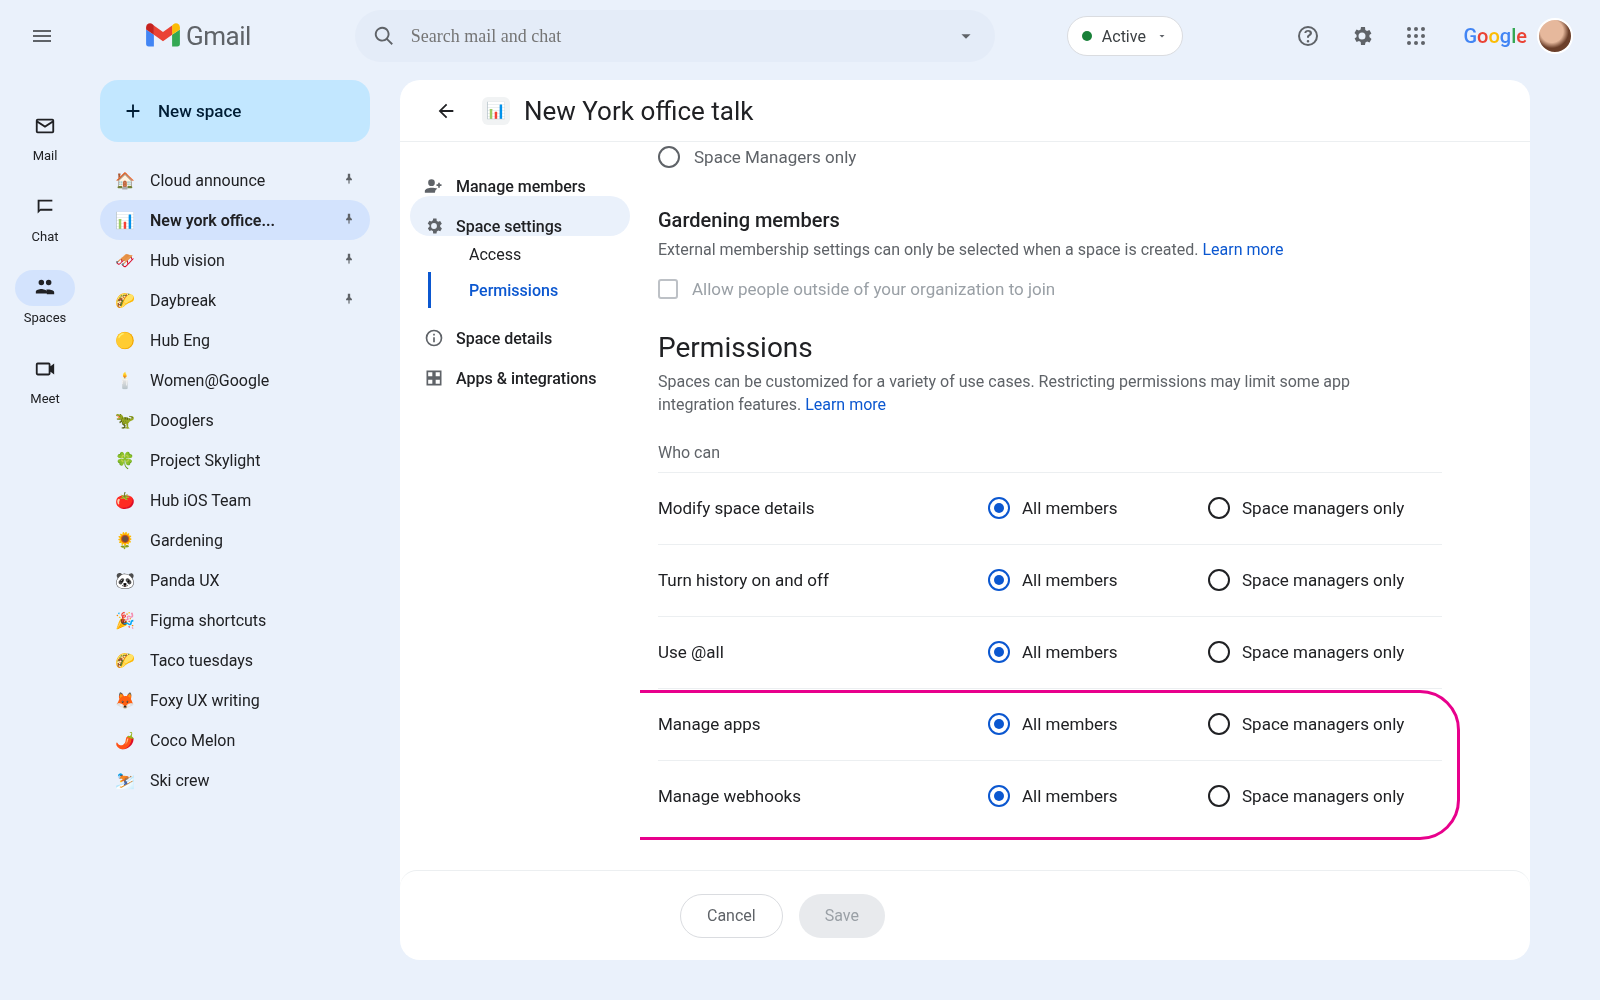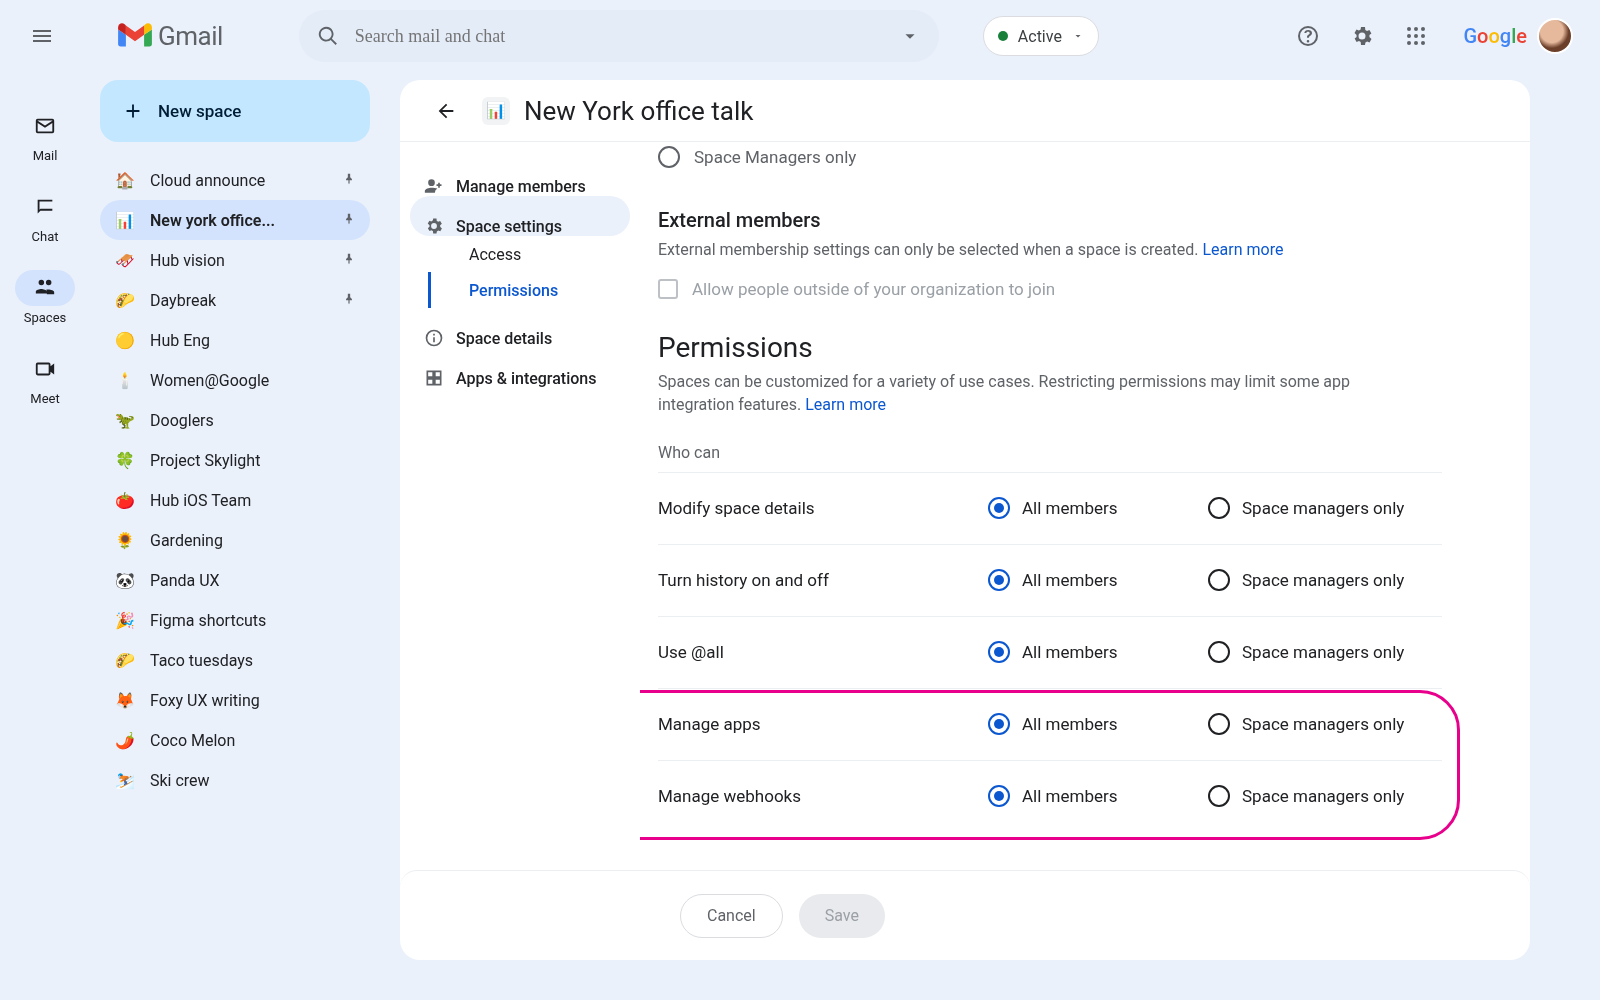--- a/index.html
+++ b/index.html
@@ -1,19 +1,19 @@
 <!DOCTYPE html>
 <html><head>
 <meta charset="utf-8">
 <style>
   * { box-sizing: border-box; margin: 0; padding: 0; font-family: "Google Sans", Roboto, Arial, sans-serif; }
   body { background: #eaf1fb; width: 1600px; height: 1000px; overflow: hidden; border-radius: 40px; }
 
   
-  .topbar { display: flex; align-items: center; height: 72px; padding: 0 20px; gap: 4px; }
+  .topbar { display: flex; align-items: center; height: 72px; padding: 0 20px; gap: 32px; }
   .hamburger { width: 48px; height: 48px; display:flex; align-items:center; justify-content:center; cursor:pointer; border-radius:50%; }
   .hamburger svg { width:22px; height:22px; }
   .gmail-logo { display:flex; align-items:center; gap:6px; margin-left: 50px; }
   .gmail-logo .g-word { font-size: 26px; color:#5f6368; letter-spacing:-0.5px; }
   .searchbox { flex: 0 0 640px; height:52px; background:#e4ecf8; border-radius:26px; display:flex; align-items:center; padding:0 18px; margin-left: 72px; }
   .searchbox svg { width:22px; height:22px; fill:#5f6368; }
   .searchbox input { border:none; background:transparent; outline:none; font-size:18px; color:#5f6368; flex:1; margin-left:16px;font-family:Liberation Serif, serif; }
   .searchbox .dd { margin-left:auto; }
   .status-chip { height:40px; border:1px solid #dadce0; background:#fff; border-radius:20px; display:flex; align-items:center; padding:16px 14px; gap:10px; margin-left: 40px; }
   .status-chip .dot { width:10px; height:10px; border-radius:50%; background:#188038; }
@@ -319,21 +319,21 @@
         <span>Apps &amp; integrations</span>
       </div>
     </div>
 
     <div class="settings-content">
       <div class="cutoff">
         <div class="rad"></div>
         <span>Space Managers only</span>
       </div>
 
-      <h2 class="sec">External members</h2>
+      <h2 class="sec">Gardening members</h2>
       <p class="desc">
         <span>External membership settings can only be selected when a space is created. </span><a class="lm">Learn more</a>
       </p>
       <div class="checkbox-row">
         <div class="box"></div>
         <span>Allow people outside of your organization to join</span>
       </div>
 
       <h2 class="big">Permissions</h2>
       <p class="desc">

